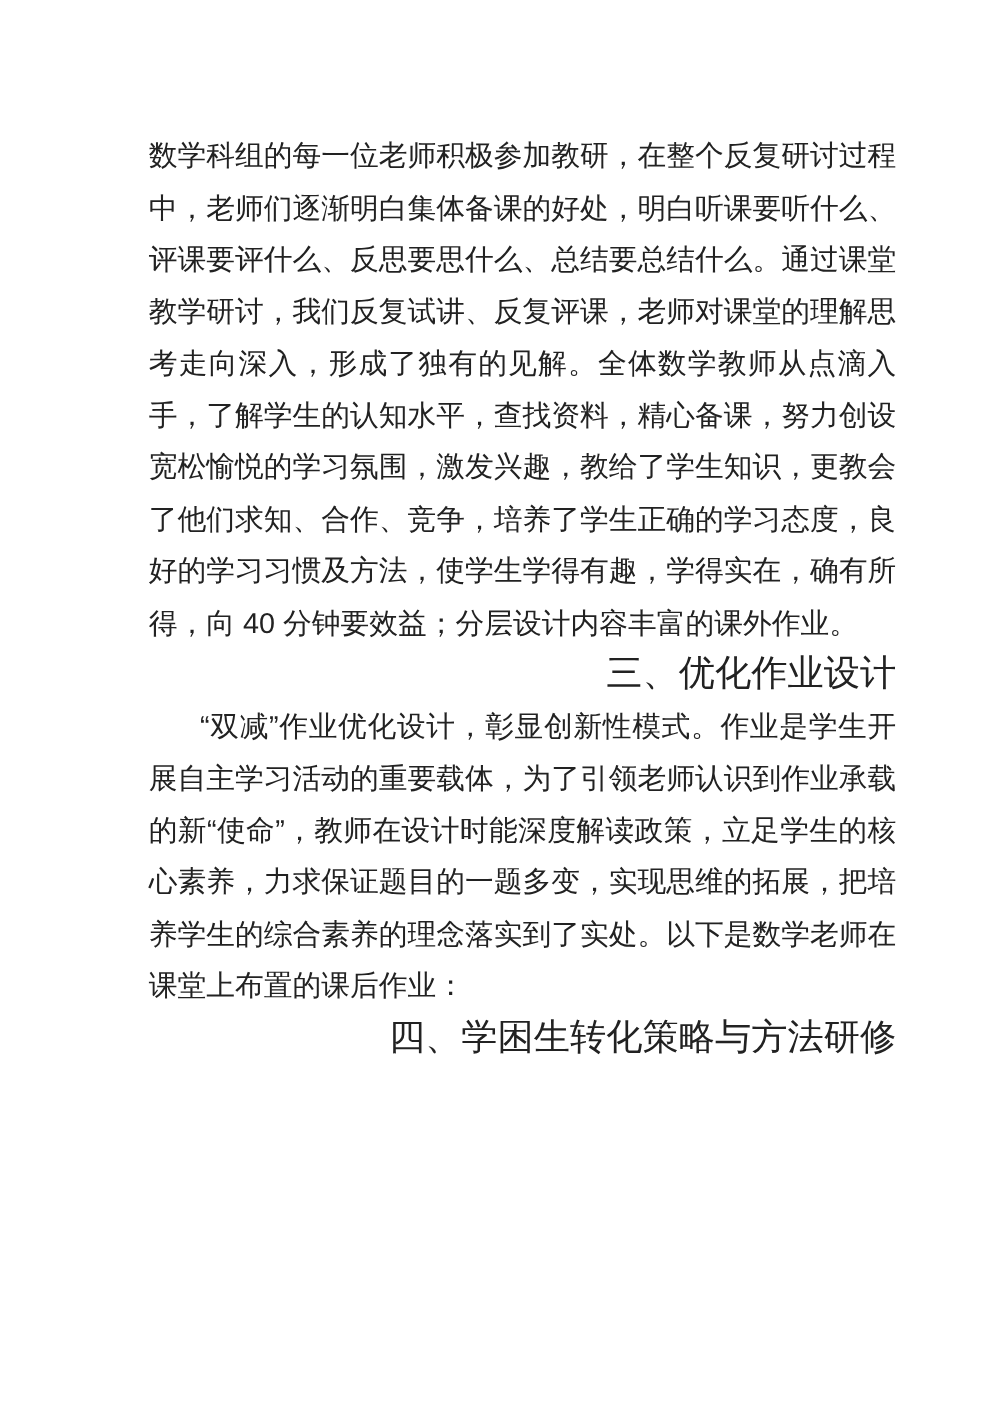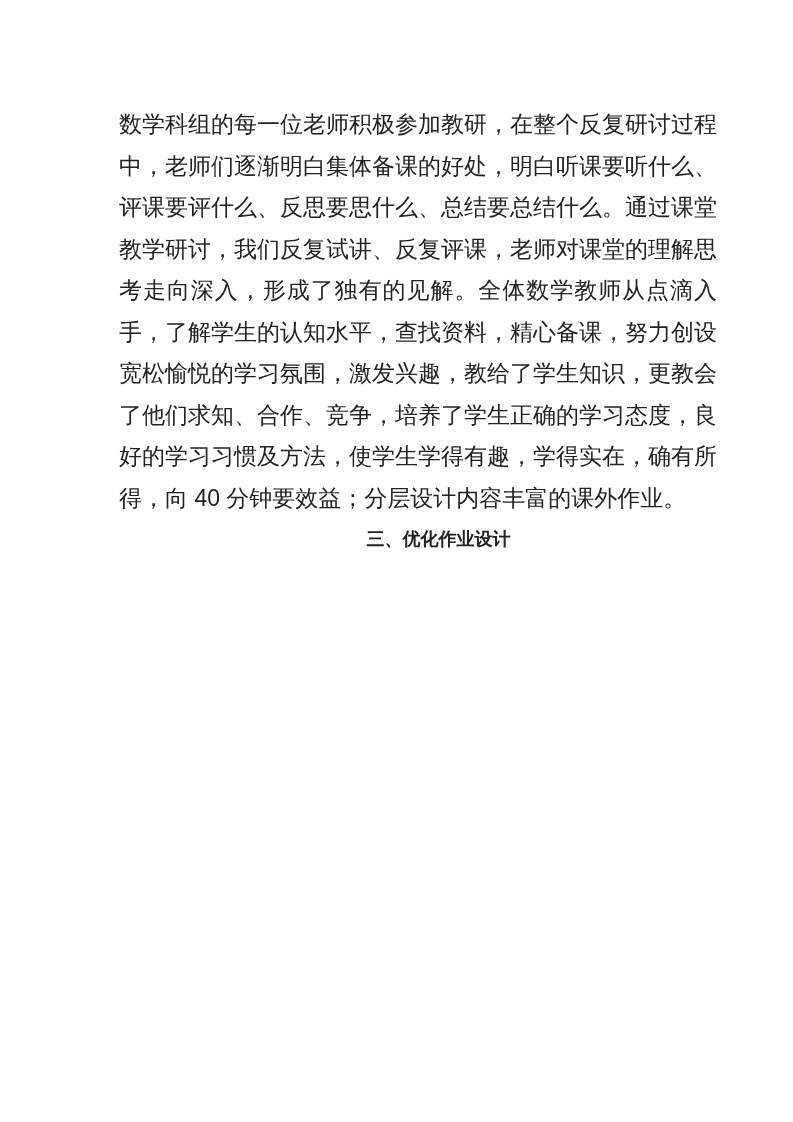--- a/index.html
+++ b/index.html
@@ -41,27 +41,29 @@
     font-weight: 400;
     word-break: break-all;
   }
   .text-block p {
     text-indent: 41px;
   }
   .text-block p.no-indent {
     text-indent: 0;
   }
   .text-block h3 {
-    font-weight: 700;
-    text-align: center;
+    font-weight: 400;
+    text-align: right;
     text-indent: 41px;
-    font-size: 18px;
+    font-size: 29px;
   }
 </style>
 </head>
 <body>
 
 <div class="page">
   <div class="text-block">
     <p class="no-indent">数学科组的每一位老师积极参加教研，在整个反复研讨过程中，老师们逐渐明白集体备课的好处，明白听课要听什么、评课要评什么、反思要思什么、总结要总结什么。通过课堂教学研讨，我们反复试讲、反复评课，老师对课堂的理解思考走向深入，形成了独有的见解。全体数学教师从点滴入手，了解学生的认知水平，查找资料，精心备课，努力创设宽松愉悦的学习氛围，激发兴趣，教给了学生知识，更教会了他们求知、合作、竞争，培养了学生正确的学习态度，良好的学习习惯及方法，使学生学得有趣，学得实在，确有所得，向 40 分钟要效益；分层设计内容丰富的课外作业。</p>
     <h3>三、优化作业设计</h3>
+    <p>“双减”作业优化设计，彰显创新性模式。作业是学生开展自主学习活动的重要载体，为了引领老师认识到作业承载的新“使命”，教师在设计时能深度解读政策，立足学生的核心素养，力求保证题目的一题多变，实现思维的拓展，把培养学生的综合素养的理念落实到了实处。以下是数学老师在课堂上布置的课后作业：</p>
+    <h3>四、学困生转化策略与方法研修</h3>
   </div>
 </div>
 
 </body></html>

